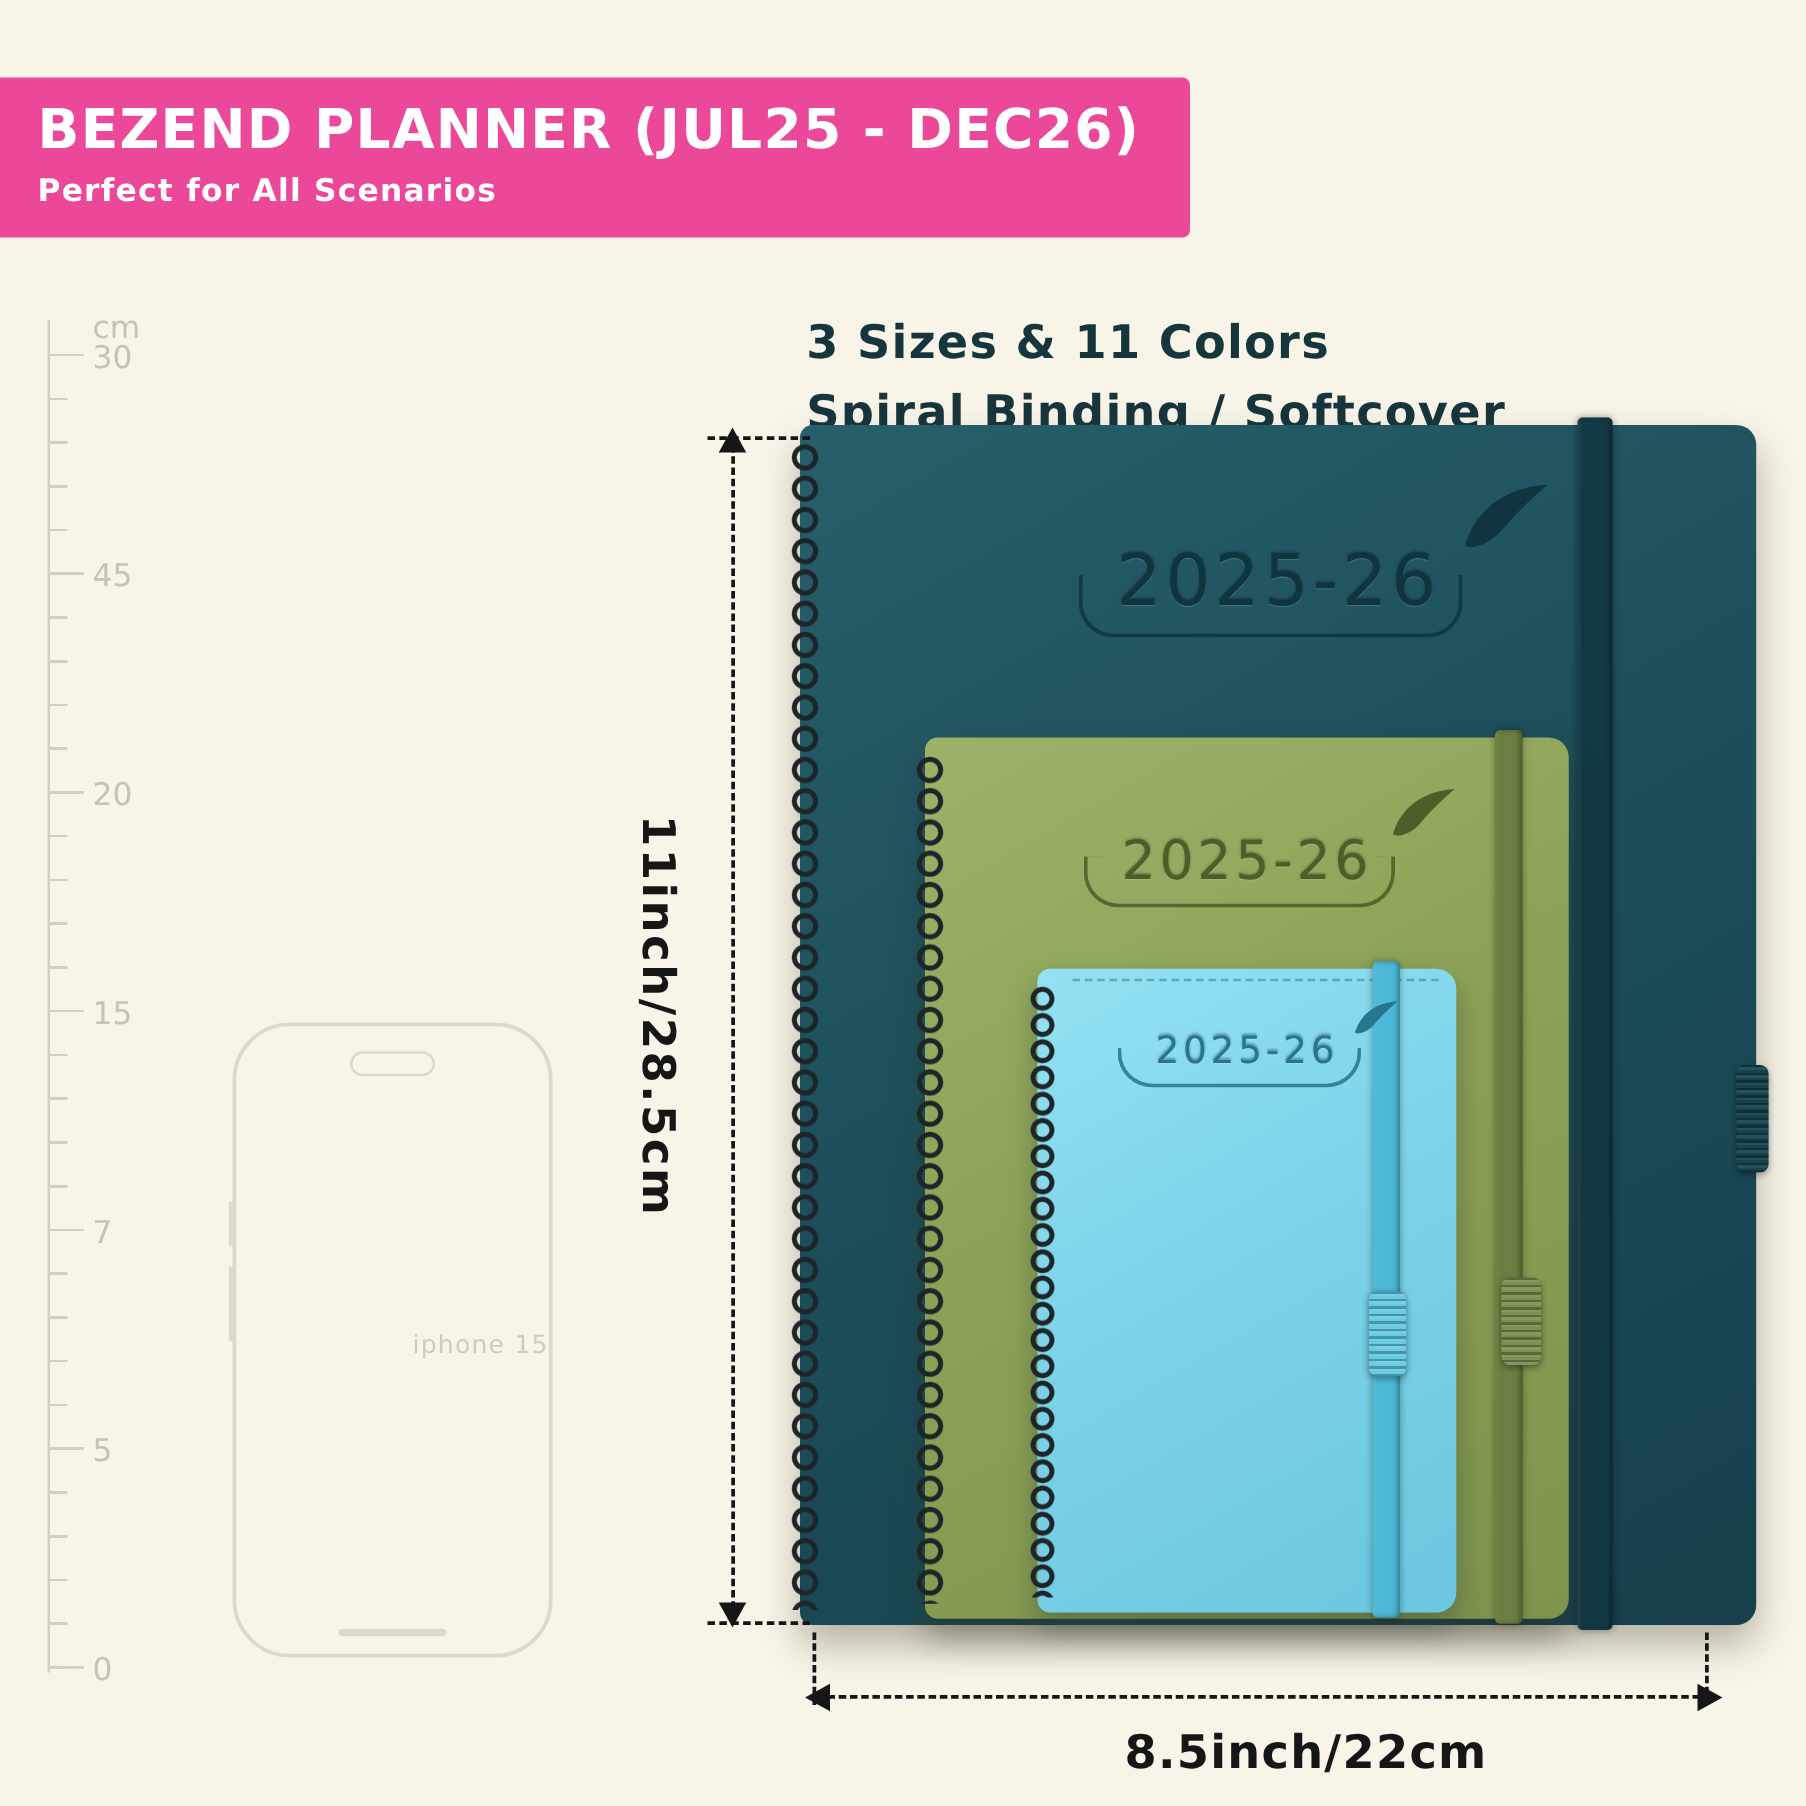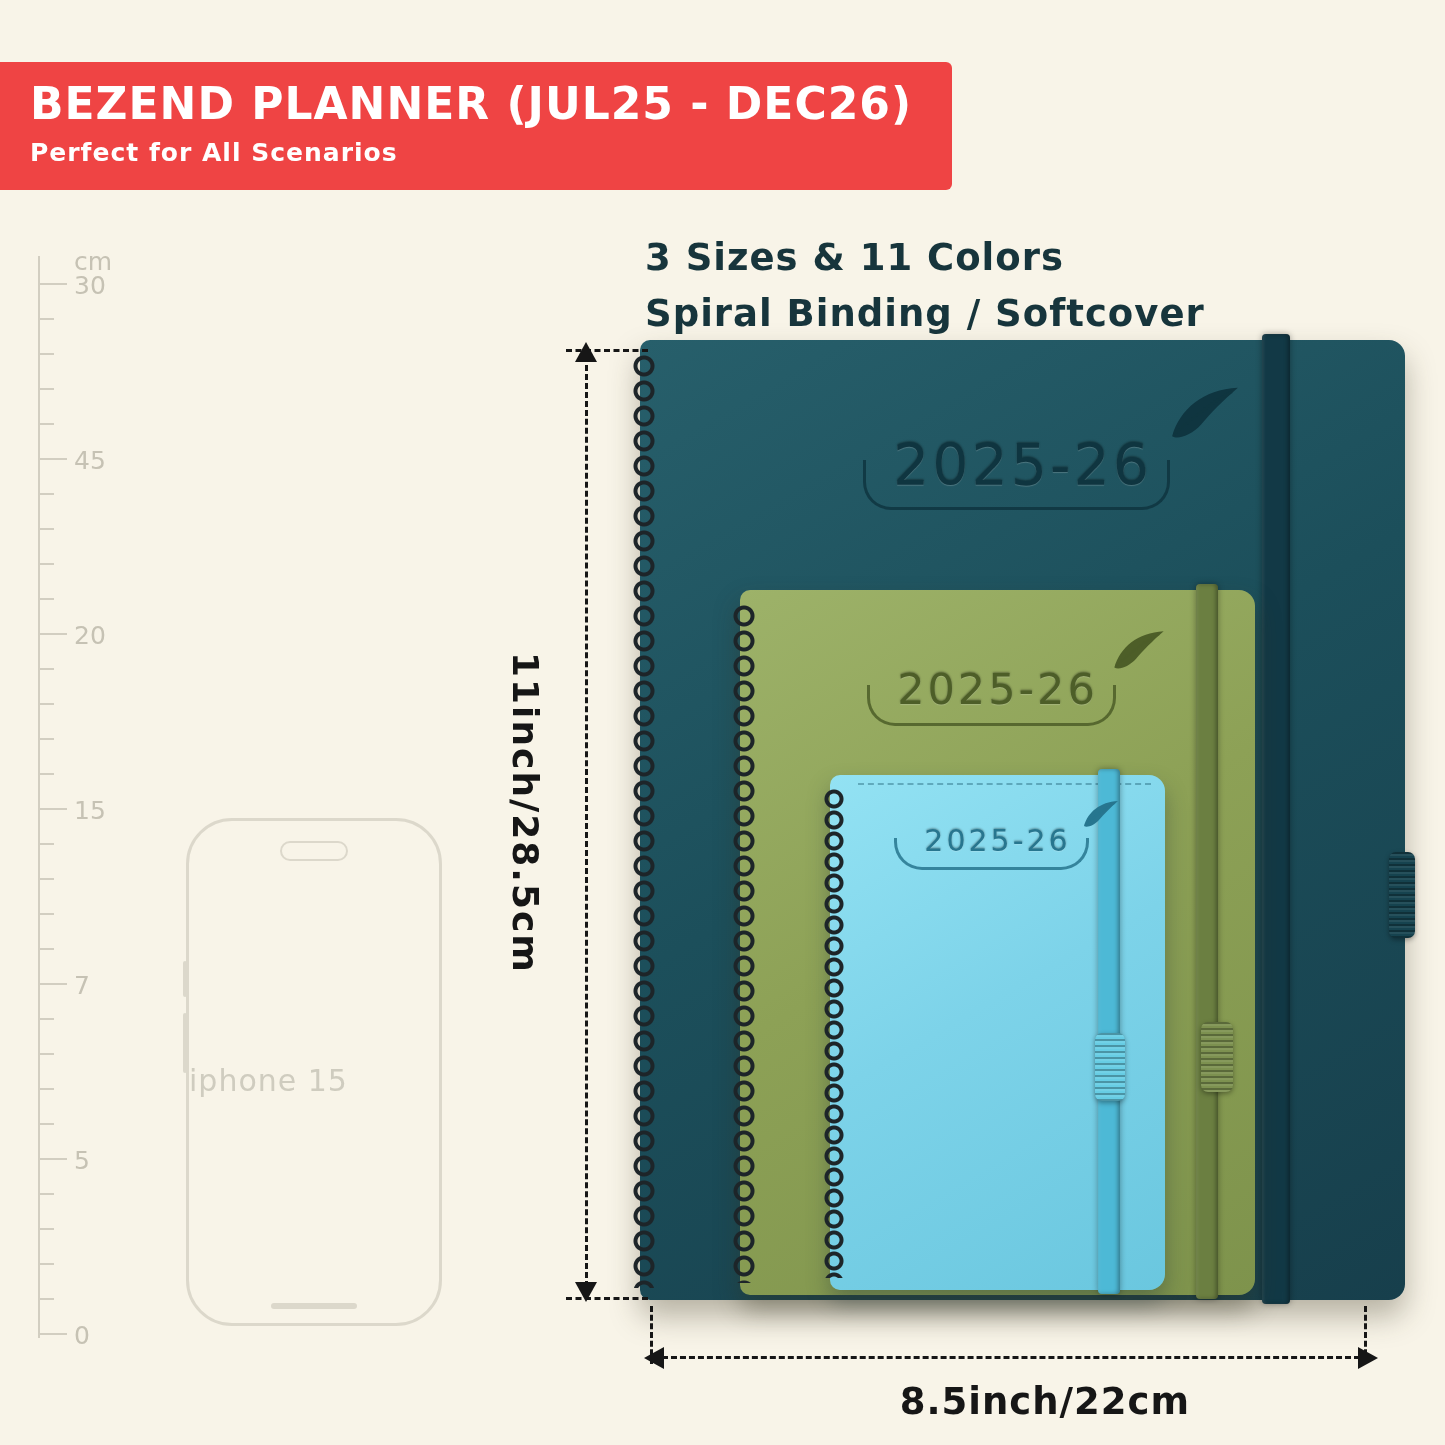--- a/index.html
+++ b/index.html
@@ -1,21 +1,21 @@
 <!DOCTYPE html>
 <html><head>
 <meta charset="utf-8">
 <style>
   html,body { margin:0; padding:0; background:#f8f4e8; }
   body { font-family:"DejaVu Sans","Liberation Sans",sans-serif; }
   .canvas { position:relative; width:1445px; height:1445px; background:#f8f4e8; overflow:hidden; }
 
   
   .header { position:absolute; left:0; top:62px; width:952px; height:128px;
-            background:#ef4444; border-radius:0 6px 6px 0; color:#ffffff;
+            background:#ec4899; border-radius:0 6px 6px 0; color:#ffffff;
             padding:16px 0 15px 30px; box-sizing:border-box; z-index:6; }
   .header-title { font-size:44px; font-weight:bold; letter-spacing:1px; }
   .header-sub { font-size:25px; margin-top:9px; font-weight:600; letter-spacing:1px; }
 
   
   .ruler { position:absolute; left:0; top:0; z-index:1; color:#c6c2b4; }
   .ruler-line { position:absolute; left:38px; top:256px; height:1082px; border-left:2px solid #d2cec1; }
   .ruler-ticks-minor { position:absolute; left:40px; top:283px; width:14px; height:1052px;
       background:repeating-linear-gradient(to bottom,#d2cec1 0 2px,transparent 2px 35px); }
   .ruler-ticks-major { position:absolute; left:40px; top:283px; width:27px; height:1052px;
@@ -31,27 +31,27 @@
   .ruler-labels span:nth-child(7){ top:1321px; }
 
   
   .phone { position:absolute; left:186px; top:818px; width:250px; height:502px;
            border:3px solid #dcd8cb; border-radius:46px; z-index:1; background:#f8f4e8; }
   .phone-island { position:absolute; left:50%; transform:translateX(-50%); top:20px;
                   width:64px; height:16px; border:2px solid #dcd8cb; border-radius:10px; }
   .phone-btn { position:absolute; left:-6px; width:4px; background:#dcd8cb; border-radius:2px; }
   .phone-btn.b1 { top:140px; height:36px; }
   .phone-btn.b2 { top:192px; height:60px; }
-  .phone-label { position:absolute; width:100%; top:242px; text-align:left;
-                 font-size:30px; color:#cfccbf; letter-spacing:1px; }
+  .phone-label { position:absolute; width:100%; top:242px; text-align:right;
+                 font-size:20px; color:#cfccbf; letter-spacing:1px; }
   .phone-home { position:absolute; left:50%; transform:translateX(-50%); bottom:14px;
                 width:86px; height:6px; border-radius:3px; background:#dcd8cb; }
 
   
-  .features { position:absolute; left:645px; top:230px; color:#17353c; z-index:2; }
+  .features { position:absolute; left:645px; top:246px; color:#17353c; z-index:2; }
   .features div { font-size:37px; font-weight:600; line-height:1.5; letter-spacing:1px; }
 
   
   .planner { position:absolute; border-radius:10px 16px 16px 10px; }
   .planner-large { left:640px; top:340px; width:765px; height:960px; z-index:2;
       background:linear-gradient(150deg,#275f6b,#1c4f5b 45%,#173f4c);
       box-shadow:0 16px 30px rgba(60,55,35,0.35); }
   .planner-medium { left:740px; top:590px; width:515px; height:705px; z-index:3;
       background:linear-gradient(150deg,#9db269,#8da156 45%,#7e934c);
       box-shadow:0 14px 26px rgba(50,50,30,0.4); }

